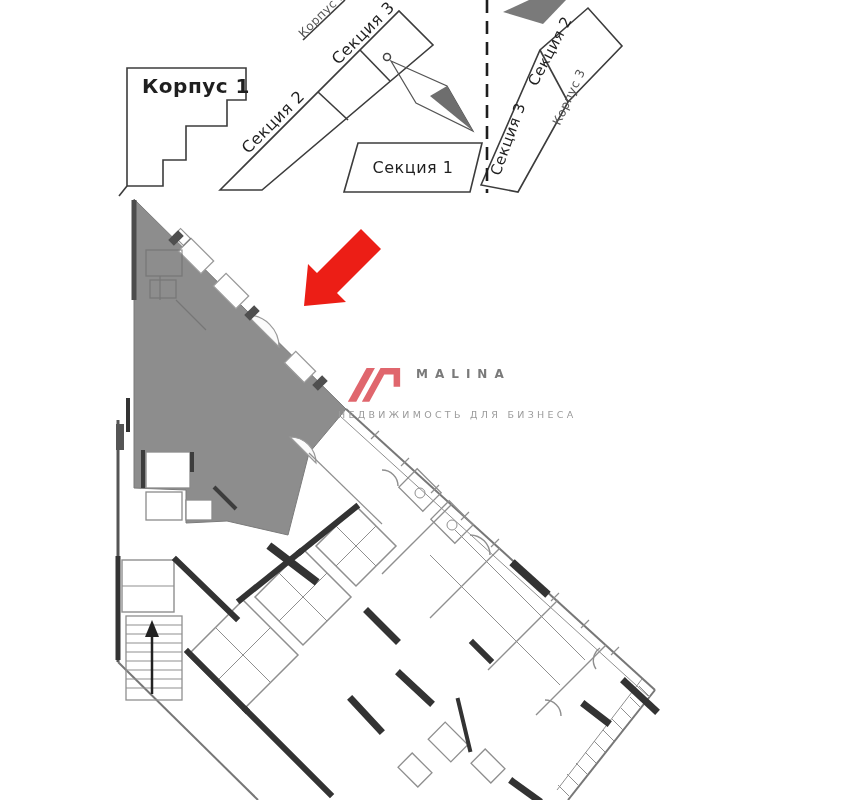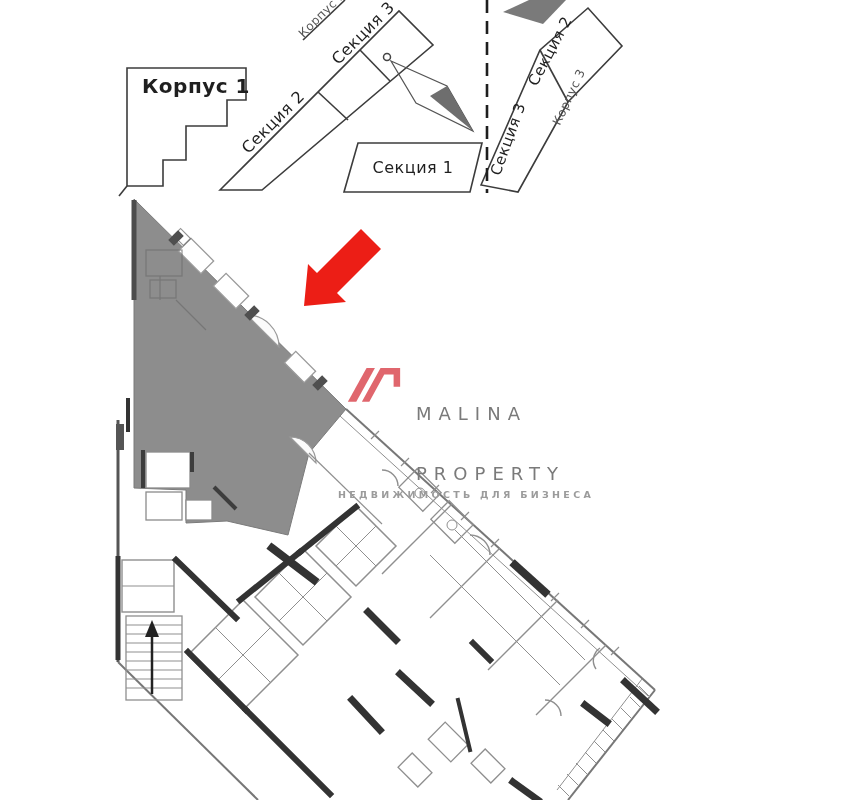--- a/index.html
+++ b/index.html
@@ -15,27 +15,26 @@
   }
   .lbl.rot45{transform:translate(-50%,-50%) rotate(-45deg);}
   .lbl.rot62{transform:translate(-50%,-50%) rotate(-62deg);}
   .lbl.rot65{transform:translate(-50%,-50%) rotate(-65deg);}
   .lbl.rot70{transform:translate(-50%,-50%) rotate(-70deg);}
   .logo{position:absolute;left:338px;top:362px;width:210px;}
   .logo-top{display:flex;align-items:flex-start;}
   .logo-mark{flex:0 0 auto;margin-left:8px;}
   .brand{margin-left:14px;padding-top:2px;}
   .brand div{
-    font-size:18px;font-weight:400;letter-spacing:7px;color:#7a7a7a;
+    font-size:12px;font-weight:700;letter-spacing:7px;color:#7a7a7a;
     line-height:20px;
-    margin-top:40px;
   }
   .tagline{
     margin-top:5px;font-size:9.5px;letter-spacing:3.3px;color:#9b9b9b;
-    white-space:nowrap;font-weight:700;
+    white-space:nowrap;font-weight:400;
   }
 </style>
 </head>
 <body>
 
 <div id="stage">
 
   <svg id="plan-svg" width="854" height="800" viewBox="0 0 854 800">
 
     <g fill="none" stroke="#3c3c3c" stroke-width="1.6">
@@ -193,19 +192,18 @@
   <div class="lbl rot65" style="left:569px;top:97px;font-size:12px;color:#555;">Корпус 3</div>
 
   <div class="logo">
     <div class="logo-top">
       <svg class="logo-mark" width="56" height="42" viewBox="0 0 60 44">
         <polygon points="2,42 22,6 31,6 11,42" fill="#e0666d"></polygon>
         <path d="M17,42 L37,6 L58,6 L58,26 L51,26 L51,13 L41,13 L25,42 Z" fill="#e0666d"></path>
       </svg>
       <div class="brand">
         <div>MALINA</div>
-        <div>PROPERTY</div>
       </div>
     </div>
     <div class="tagline">НЕДВИЖИМОСТЬ ДЛЯ БИЗНЕСА</div>
   </div>
 
 </div>
 
 </body></html>

